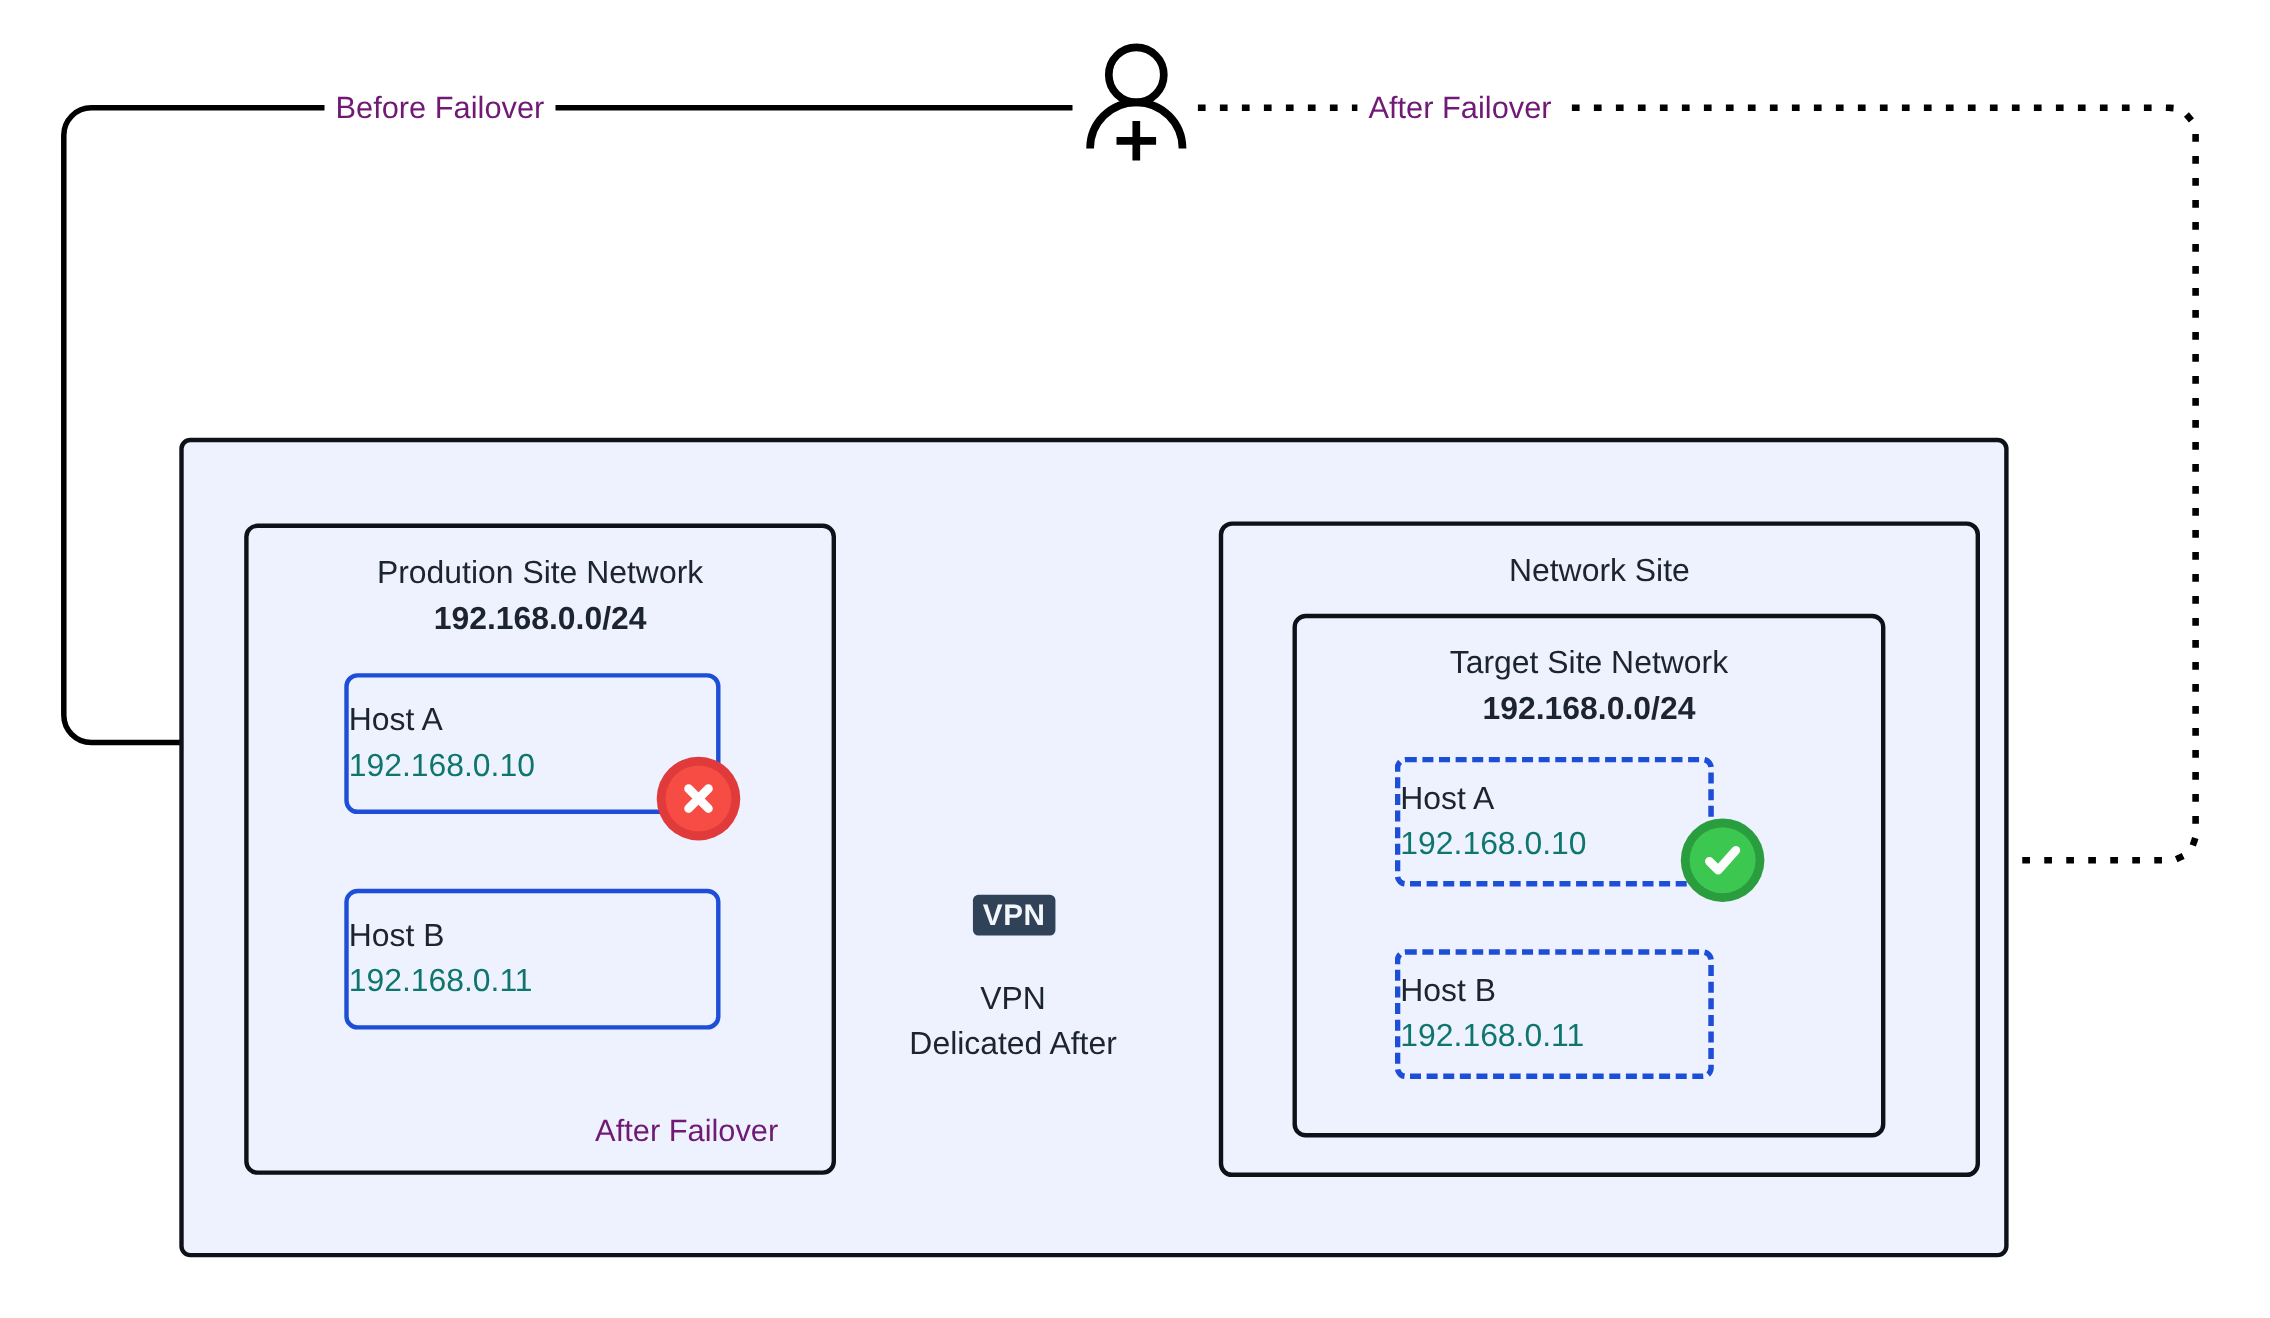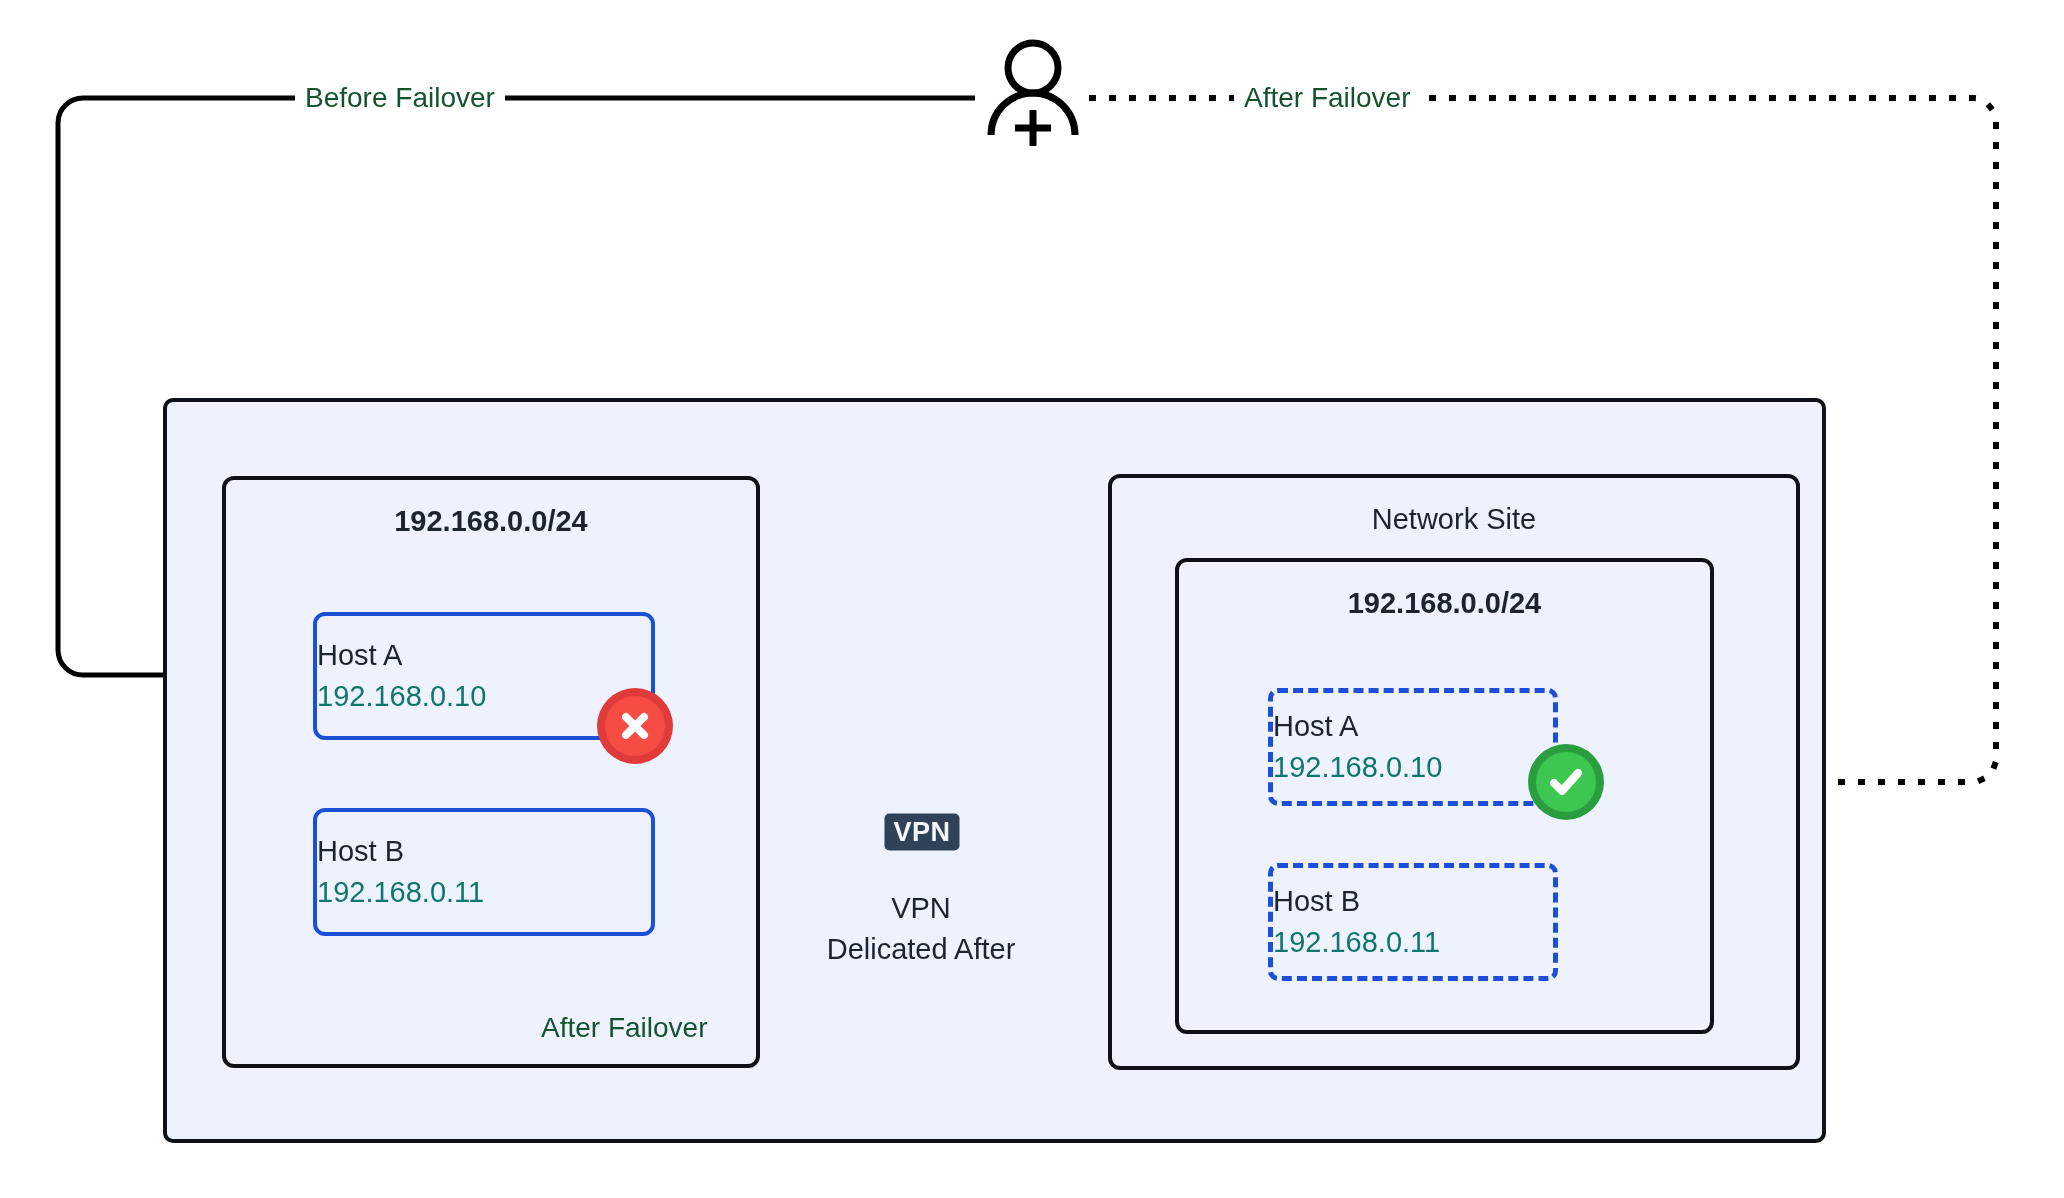--- a/index.html
+++ b/index.html
@@ -107,21 +107,21 @@
     font-size: 29px;
     line-height: 41px;
     color: #0f766e;
     white-space: nowrap;
   }
 
   .edge-label {
     position: absolute;
     font-size: 28px;
     line-height: 34px;
-    color: #14532d;
+    color: #701a75;
     background: #ffffff;
     padding: 0 10px;
     white-space: nowrap;
   }
   .edge-label.on-panel {
     background: #edf2fe;
   }
 
   .status-badge {
     position: absolute;
@@ -207,20 +207,21 @@
       <ellipse cx="43" cy="43" rx="18" ry="42" fill="none" stroke="#edf2fe" stroke-width="4"></ellipse>
       <line x1="1" y1="43" x2="85" y2="43" stroke="#edf2fe" stroke-width="4"></line>
       <line x1="8" y1="20" x2="78" y2="20" stroke="#edf2fe" stroke-width="4"></line>
       <line x1="8" y1="66" x2="78" y2="66" stroke="#edf2fe" stroke-width="4"></line>
     </g>
   </svg>
 
   <div class="node outer-wrap" style="left:163px; top:398px; width:1663px; height:745px; border-radius:10px;"></div>
 
   <div class="node" style="left:222px; top:476px; width:538px; height:592px; padding-top:20px;">
+    <div class="node-title">Prodution Site Network</div>
     <div class="node-sub">192.168.0.0/24</div>
   </div>
 
   <div class="host-box" style="left:313px; top:612px; width:342px; height:128px;">
     <div class="host-name">Host A</div>
     <div class="host-ip">192.168.0.10</div>
   </div>
 
   <div class="host-box" style="left:313px; top:808px; width:342px; height:128px;">
     <div class="host-name">Host B</div>
@@ -233,20 +234,21 @@
         <path d="M 11 11 L 29 29 M 29 11 L 11 29" stroke="#ffffff" stroke-width="8" stroke-linecap="round" fill="none"></path>
       </svg>
     </div>
   </div>
 
   <div class="node" style="left:1108px; top:474px; width:692px; height:596px; padding-top:20px;">
     <div class="node-title">Network Site</div>
   </div>
 
   <div class="node" style="left:1175px; top:558px; width:539px; height:476px; padding-top:20px;">
+    <div class="node-title">Target Site Network</div>
     <div class="node-sub">192.168.0.0/24</div>
   </div>
 
   <div class="host-box ghost" style="left:1268px; top:688px; width:290px; height:118px;">
     <div class="host-name">Host A</div>
     <div class="host-ip">192.168.0.10</div>
   </div>
 
   <div class="host-box ghost" style="left:1268px; top:863px; width:290px; height:118px;">
     <div class="host-name">Host B</div>

